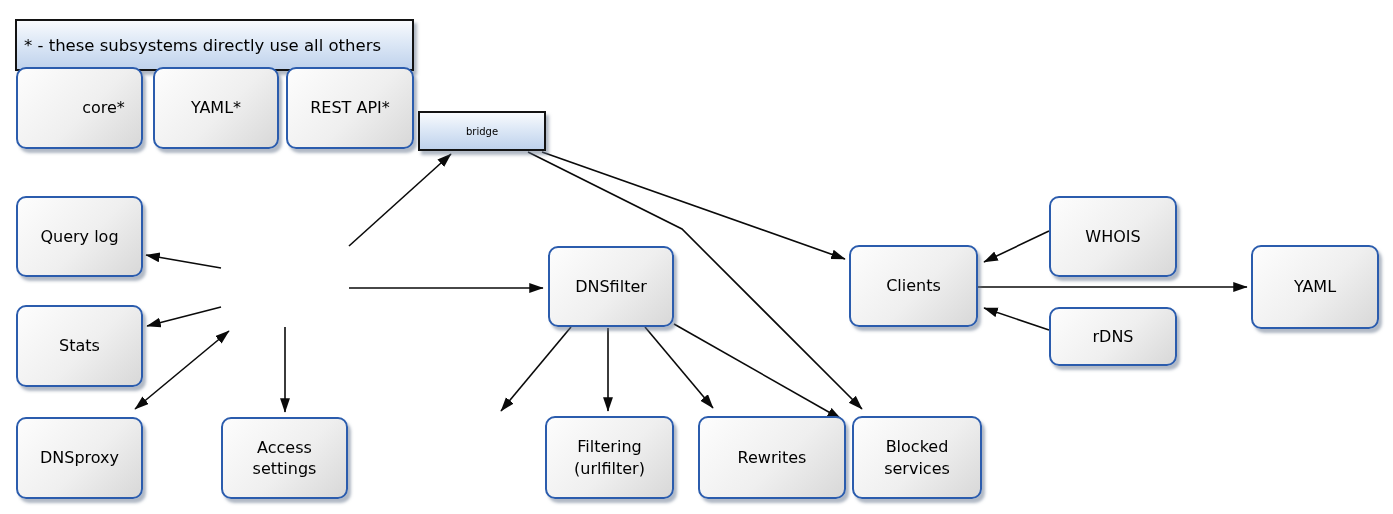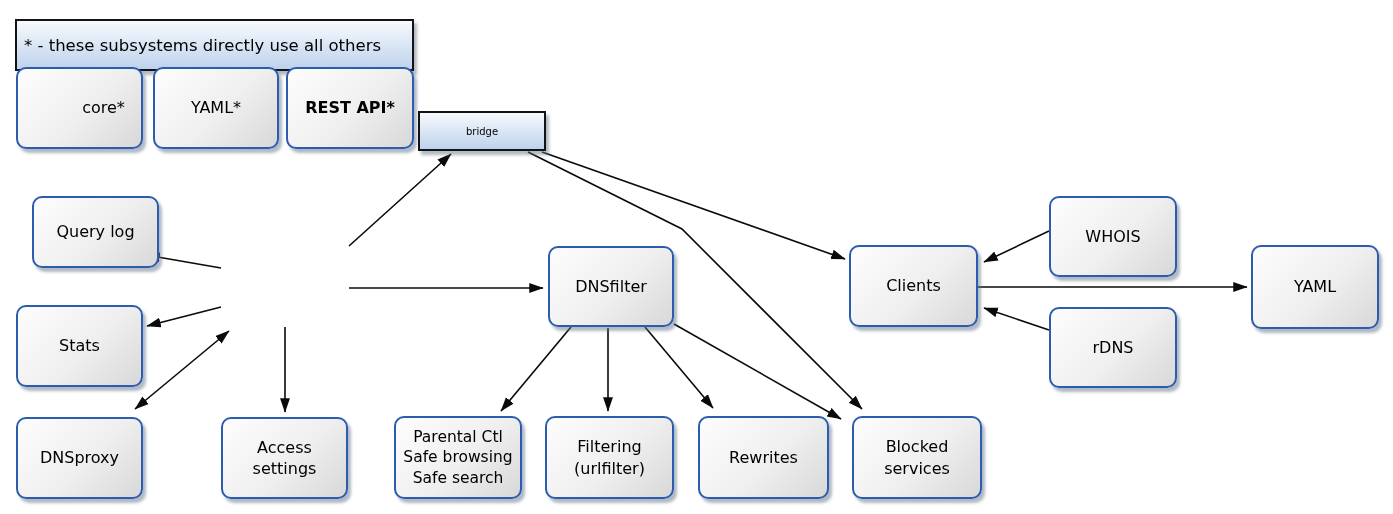--- a/index.html
+++ b/index.html
@@ -78,40 +78,37 @@
       <path d="M1049,231 L984,262" marker-end="url(#ah)"></path>
       <path d="M1049,330 L984,308" marker-end="url(#ah)"></path>
       <path d="M978,287 L1247,287" marker-end="url(#ah)"></path>
     </g>
   </svg>
 
   <div class="accent legend-box" style="left:15px; top:19px; width:399px; height:52px;">* - these subsystems directly use all others</div>
 
   <div class="node" style="left:16px; top:67px; width:127px; height:82px;padding-left:48px;">core*</div>
   <div class="node" style="left:153px; top:67px; width:126px; height:82px;">YAML*</div>
-  <div class="node" style="left:286px; top:67px; width:128px; height:82px;font-weight:bold;">REST API*</div>
+  <div class="node" style="left:286px; top:67px; width:128px; height:82px;">REST API*</div>
 
   <div class="accent" style="left:418px; top:111px; width:128px; height:40px;">bridge</div>
 
-  <div class="node" style="left:16px; top:196px; width:127px; height:72px;margin-left:16px;">Query log</div>
+  <div class="node" style="left:16px; top:196px; width:127px; height:81px;">Query log</div>
   <div class="node" style="left:16px; top:305px; width:127px; height:82px;">Stats</div>
   <div class="node" style="left:16px; top:417px; width:127px; height:82px;">DNSproxy</div>
 
   <div class="node" style="left:221px; top:417px; width:127px; height:82px;">Access
 settings</div>
 
   <div class="node" style="left:548px; top:246px; width:126px; height:81px;">DNSfilter</div>
 
-  <div class="node" style="left:394px; top:416px; width:128px; height:83px; font-size:15.5px;">Parental Ctl
-Safe browsing
-Safe search</div>
   <div class="node" style="left:545px; top:416px; width:129px; height:83px;">Filtering
 (urlfilter)</div>
-  <div class="node" style="left:698px; top:416px; width:131px; height:83px;">Rewrites</div>
+  <div class="node" style="left:698px; top:416px; width:148px; height:83px;">Rewrites</div>
   <div class="node" style="left:852px; top:416px; width:130px; height:83px;">Blocked
 services</div>
 
   <div class="node" style="left:849px; top:245px; width:129px; height:82px;">Clients</div>
   <div class="node" style="left:1049px; top:196px; width:128px; height:81px;">WHOIS</div>
-  <div class="node" style="left:1049px; top:307px; width:128px; height:81px;">rDNS</div>
+  <div class="node" style="left:1049px; top:307px; width:128px; height:59px;">rDNS</div>
   <div class="node" style="left:1251px; top:245px; width:128px; height:84px;">YAML</div>
 
 </div>
 
 </body></html>

